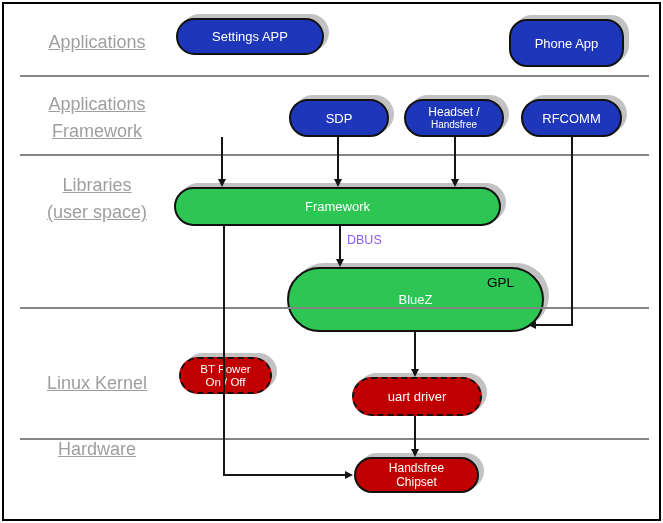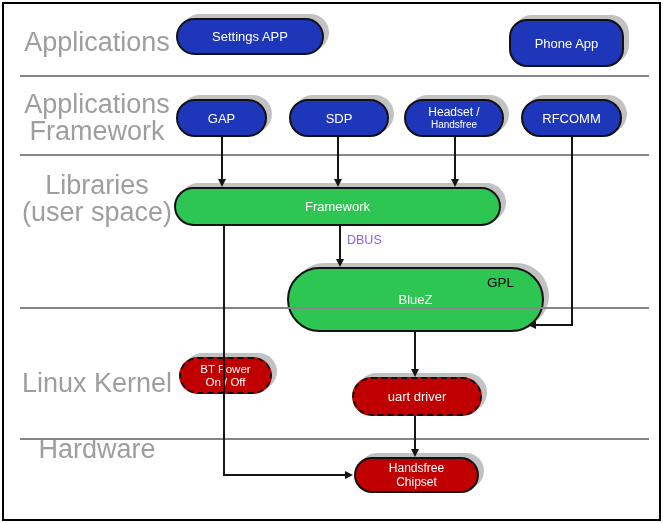--- a/index.html
+++ b/index.html
@@ -25,23 +25,24 @@
     width:659px;height:519px;
     margin:2px;
     border:2px solid #000;
     background:#fff;
   }
   
   .layer-label{
     position:absolute;left:14px;width:158px;
     text-align:center;
     color:var(--label-text);
-    font-size:27px;line-height:27px;
+    font-size:18px;line-height:27px;
     white-space:pre-line;
     z-index:1;
+    text-decoration:underline;
   }
   .ll-1{top:25px;}
   .ll-2{top:87px;}
   .ll-3{top:168px;}
   .ll-4{top:366px;}
   .ll-5{top:432px;}
   
   .sep{
     position:absolute;left:16px;width:629px;height:2px;
     background:var(--separator);
@@ -114,23 +115,20 @@
   <div class="sep sep-3"></div>
   <div class="sep sep-4"></div>
 
   <div class="pill blue p-settings">
     <span>Settings APP</span>
   </div>
   <div class="pill blue p-phone">
     <span>Phone App</span>
   </div>
 
-  <div class="pill blue p-gap">
-    <span>GAP</span>
-  </div>
   <div class="pill blue p-sdp">
     <span>SDP</span>
   </div>
   <div class="pill blue p-headset">
     <span class="two-line">Headset /</span>
     <span class="sub">Handsfree</span>
   </div>
   <div class="pill blue p-rfcomm">
     <span>RFCOMM</span>
   </div>

